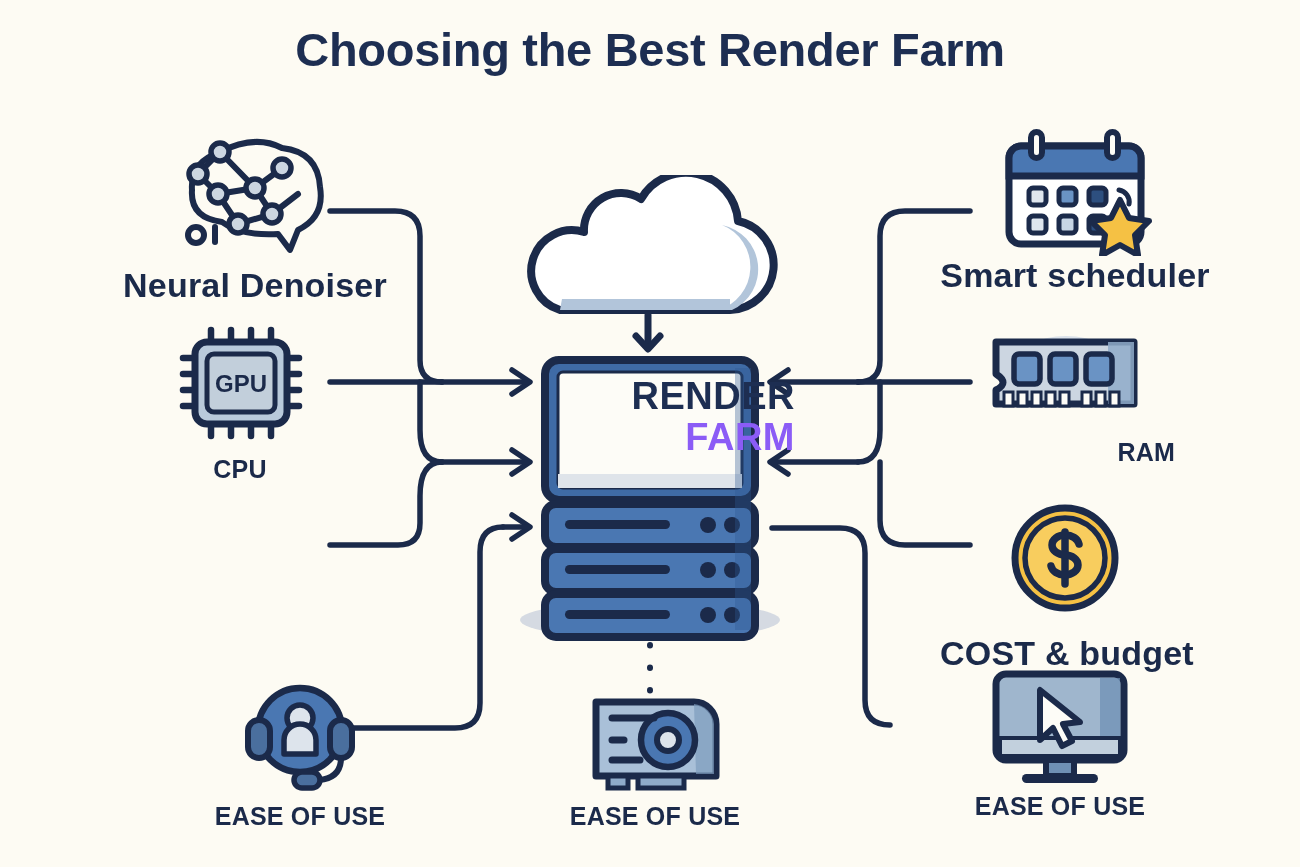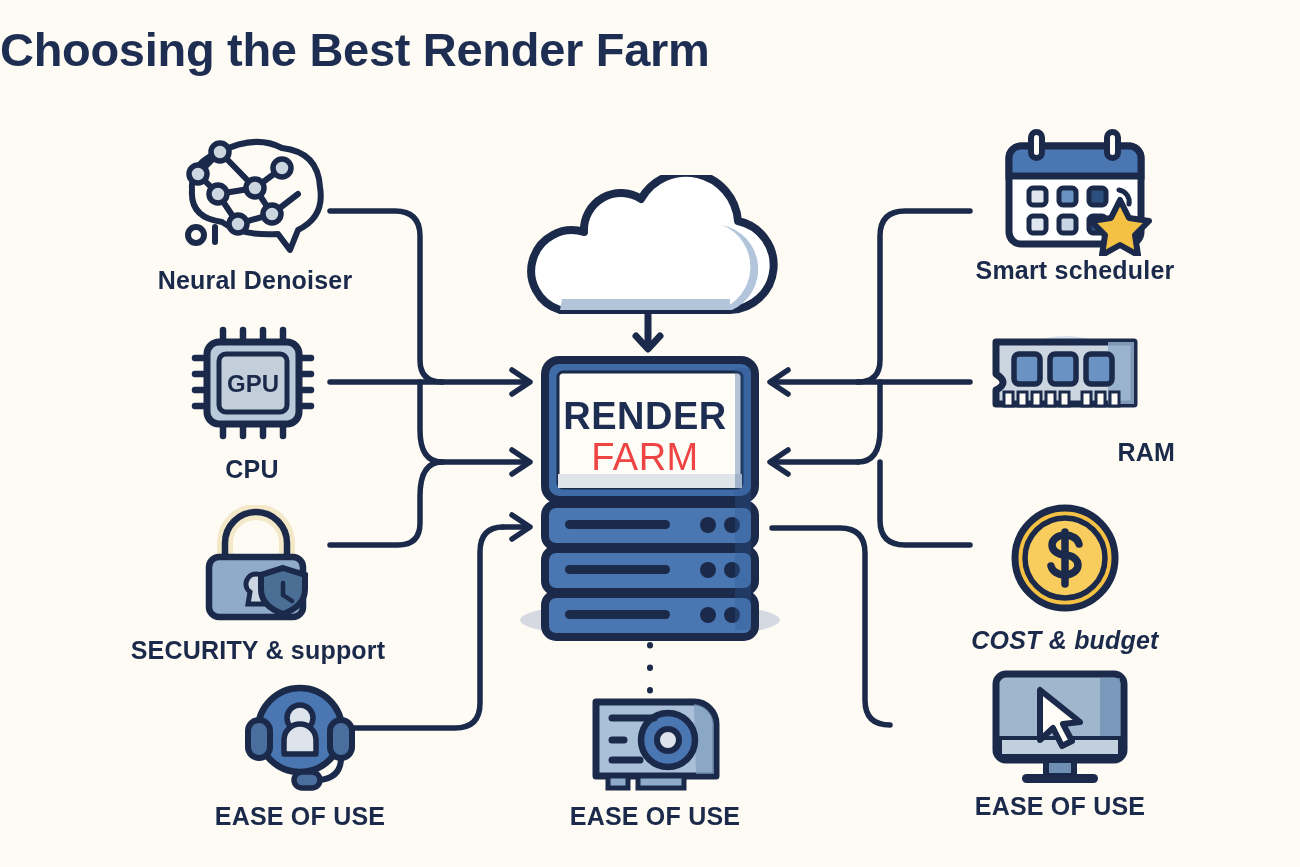--- a/index.html
+++ b/index.html
@@ -14,30 +14,30 @@
   svg.layer{position:absolute;left:0;top:0;width:1300px;height:867px;}
   .node{position:absolute;text-align:center;}
   .node .label{
     color:#1b2a4a;
     font-weight:700;
     letter-spacing:.2px;
     white-space:nowrap;
   }
   .title{
     position:absolute;left:0;top:22px;width:1300px;
-    text-align:left;
+    text-align:center;
     color:#1d2e52;
     font-size:47px;
     font-weight:700;
     line-height:1.18;
     letter-spacing:-.3px;
   }
   .icon{display:block;margin:0 auto;}
   .lbl-cap{font-size:25px;}
-  .lbl-mix{font-size:25px;}
+  .lbl-mix{font-size:34px;}
   .mixed-light{font-weight:600;}
 </style>
 </head>
 <body>
 
 <div id="stage">
 
   <div class="title">
     <div>Choosing the Best Render Farm</div>
   </div>
@@ -116,23 +116,23 @@
       <rect x="65" y="213" width="105" height="9" rx="4.5" fill="#1b2a4a"></rect>
       <circle cx="208" cy="218" r="8" fill="#1b2a4a"></circle>
         <circle cx="232" cy="218" r="8" fill="#1b2a4a"></circle>
       <rect x="45" y="242" width="210" height="43" rx="11" fill="#4a77b2" stroke="#1b2a4a" stroke-width="8"></rect>
       <rect x="65" y="258" width="105" height="9" rx="4.5" fill="#1b2a4a"></rect>
       <circle cx="208" cy="263" r="8" fill="#1b2a4a"></circle>
         <circle cx="232" cy="263" r="8" fill="#1b2a4a"></circle>
 
       <rect x="235" y="16" width="16" height="262" fill="#2f5a92" opacity="0.35"></rect>
     </svg>
-    <div style="position:absolute;left:0;top:44px;width:300px;text-align:center;pointer-events:none;">
+    <div style="position:absolute;left:0;top:24px;width:300px;text-align:right;pointer-events:none;">
       <div style="color:#1d2e52;font-size:38px;font-weight:700;line-height:1.08;letter-spacing:.5px;">RENDER</div>
-      <div style="color:#ef4444;font-size:38px;font-weight:400;line-height:1.08;letter-spacing:.5px;">FARM</div>
+      <div style="color:#8b5cf6;font-size:38px;font-weight:700;line-height:1.08;letter-spacing:.5px;">FARM</div>
     </div>
   </div>
 
   <div class="node" style="left:110px;top:132px;width:290px;">
     <svg class="icon" width="190" height="128" viewBox="0 0 190 128">
       <g fill="none" stroke="#1b2a4a" stroke-width="6" stroke-linecap="round" stroke-linejoin="round">
         <path d="M60 20 Q95 2 122 16 Q158 20 160 55 Q165 85 138 98 L130 118 L118 102 Q80 104 62 90 Q30 86 32 58 Q30 30 60 20 Z"></path>
         <path d="M60 20 L38 42"></path>
           <path d="M38 42 L58 62"></path>
           <path d="M58 62 L95 56"></path>
@@ -151,21 +151,21 @@
           <circle cx="122" cy="36" r="9"></circle>
           <circle cx="112" cy="82" r="9"></circle>
         <circle cx="78" cy="92" r="9"></circle>
       </g>
       <circle cx="36" cy="103" r="8" fill="none" stroke="#1b2a4a" stroke-width="6"></circle>
       <path d="M55 95 V110" stroke="#1b2a4a" stroke-width="6" stroke-linecap="round"></path>
     </svg>
     <div class="label lbl-mix" style="margin-top:6px;font-weight:600;">Neural Denoiser</div>
   </div>
 
-  <div class="node" style="left:152px;top:322px;width:200px;">
+  <div class="node" style="left:140px;top:322px;width:200px;">
     <svg class="icon" width="150" height="125" viewBox="0 0 150 125">
       <g stroke="#1b2a4a" stroke-width="6.5" stroke-linecap="round">
         <path d="M46 8 V22"></path>
           <path d="M66 8 V22"></path>
           <path d="M86 8 V22"></path>
           <path d="M106 8 V22"></path>
         <path d="M46 100 V114"></path>
           <path d="M66 100 V114"></path>
           <path d="M86 100 V114"></path>
           <path d="M106 100 V114"></path>
@@ -178,36 +178,20 @@
           <path d="M120 68 H134"></path>
           <path d="M120 84 H134"></path>
       </g>
       <rect x="30" y="20" width="92" height="82" rx="12" fill="#b9cadb" stroke="#1b2a4a" stroke-width="7"></rect>
       <rect x="42" y="32" width="68" height="58" rx="7" fill="#c2cfdb" stroke="#1b2a4a" stroke-width="5"></rect>
       <text x="76" y="70" text-anchor="middle" font-family="Liberation Sans, sans-serif" font-size="24" font-weight="700" fill="#1b2a4a">GPU</text>
     </svg>
     <div class="label lbl-cap" style="margin-top:8px;">CPU</div>
   </div>
 
-  <div class="node" style="left:98px;top:505px;width:320px;">
-    <svg class="icon" width="150" height="125" viewBox="0 0 150 125">
-      <path d="M42 54 V38 a31 31 0 0 1 62 0 V54" fill="none" stroke="#f3e8c8" stroke-width="16" stroke-linecap="round"></path>
-      <path d="M42 54 V38 a31 31 0 0 1 62 0 V54" fill="none" stroke="#1b2a4a" stroke-width="6.5" stroke-linecap="round"></path>
-      <rect x="26" y="52" width="94" height="60" rx="10" fill="#8fabc9" stroke="#1b2a4a" stroke-width="6.5"></rect>
-      <path d="M73 69 a10 10 0 0 1 6 18 l2 12 h-16 l2 -12 a10 10 0 0 1 6 -18 z" fill="#ccd6e1" stroke="#1b2a4a" stroke-width="5"></path>
-      <path d="M100 63 l22 7 v14 c0 14 -11 21 -22 25 c-11 -4 -22 -11 -22 -25 V70 z" fill="#4b6e94" stroke="#1b2a4a" stroke-width="6"></path>
-      <g stroke="#1b2a4a" stroke-width="4.5" stroke-linecap="round" fill="none">
-        <path d="M100 78 V90"></path>
-          <path d="M100 90 L109 96"></path>
-      </g>
-    </svg>
-    <div class="label lbl-mix" style="margin-top:6px;">
-      <span>SECURITY</span><span> </span><span class="mixed-light">&amp; support</span>
-    </div>
-  </div>
 
   <div class="node" style="left:178px;top:678px;width:244px;">
     <svg class="icon" width="136" height="116" viewBox="0 0 136 116">
       <circle cx="68" cy="52" r="42" fill="#4a77b2" stroke="#1b2a4a" stroke-width="6.5"></circle>
       <circle cx="68" cy="40" r="13" fill="#dde4ec" stroke="#1b2a4a" stroke-width="5.5"></circle>
       <path d="M52 76 v-14 a16 16 0 0 1 32 0 v14 z" fill="#dde4ec" stroke="#1b2a4a" stroke-width="5.5" stroke-linejoin="round"></path>
       <rect x="16" y="42" width="22" height="38" rx="11" fill="#4a6f9e" stroke="#1b2a4a" stroke-width="6"></rect>
       <rect x="98" y="42" width="22" height="38" rx="11" fill="#4a6f9e" stroke="#1b2a4a" stroke-width="6"></rect>
       <path d="M109 80 q0 20 -22 22" fill="none" stroke="#1b2a4a" stroke-width="6" stroke-linecap="round"></path>
       <rect x="62" y="94" width="26" height="16" rx="8" fill="#4a6f9e" stroke="#1b2a4a" stroke-width="5.5"></rect>
@@ -257,21 +241,21 @@
 
   <div class="node" style="left:940px;top:500px;width:250px;">
     <svg class="icon" width="120" height="120" viewBox="0 0 120 120">
       <circle cx="60" cy="58" r="50" fill="#f5c144" stroke="#1b2a4a" stroke-width="7"></circle>
       <circle cx="60" cy="58" r="40" fill="#f8cd5e" stroke="#1b2a4a" stroke-width="5.5"></circle>
       <g fill="none" stroke="#1b2a4a" stroke-width="7.5" stroke-linecap="round">
         <path d="M60 32 V84"></path>
         <path d="M74 44 a14 11 0 0 0 -14 -9 a13 10 0 0 0 0 20 a13 10 0 0 1 0 20 a14 11 0 0 1 -14 -9"></path>
       </g>
     </svg>
-    <div class="label lbl-mix" style="margin-top:6px;font-style:italic;">
+    <div class="label lbl-mix" style="margin-top:14px;">
       <span>COST</span><span> </span><span class="mixed-light">&amp; budget</span>
     </div>
   </div>
 
   <div class="node" style="left:930px;top:668px;width:260px;">
     <svg class="icon" width="180" height="118" viewBox="0 0 180 118">
       <rect x="26" y="6" width="128" height="86" rx="10" fill="#9fb6cd" stroke="#1b2a4a" stroke-width="7"></rect>
       <path d="M130 10 h20 v70 h-20 z" fill="#6f90b4" opacity="0.75"></path>
       <rect x="30" y="70" width="120" height="18" fill="#c2d0dd" stroke="#1b2a4a" stroke-width="4"></rect>
       <path d="M70 22 L70 72 L83 60 L92 78 L102 73 L93 56 L110 54 z" fill="#fdfcf7" stroke="#1b2a4a" stroke-width="6" stroke-linejoin="round"></path>

